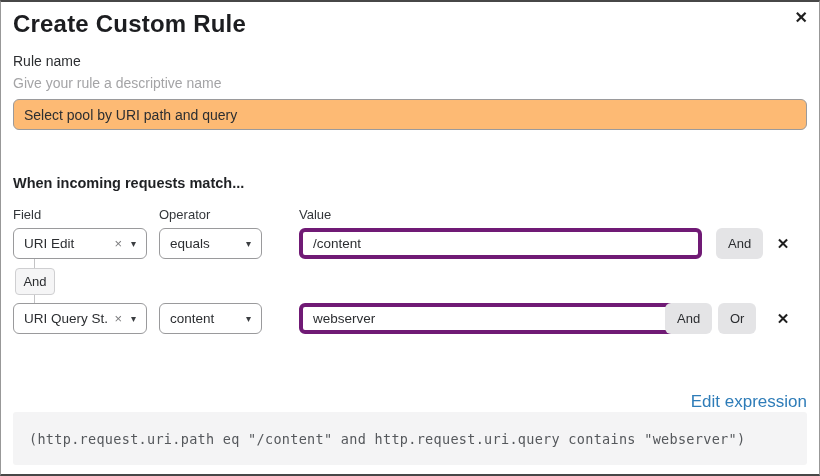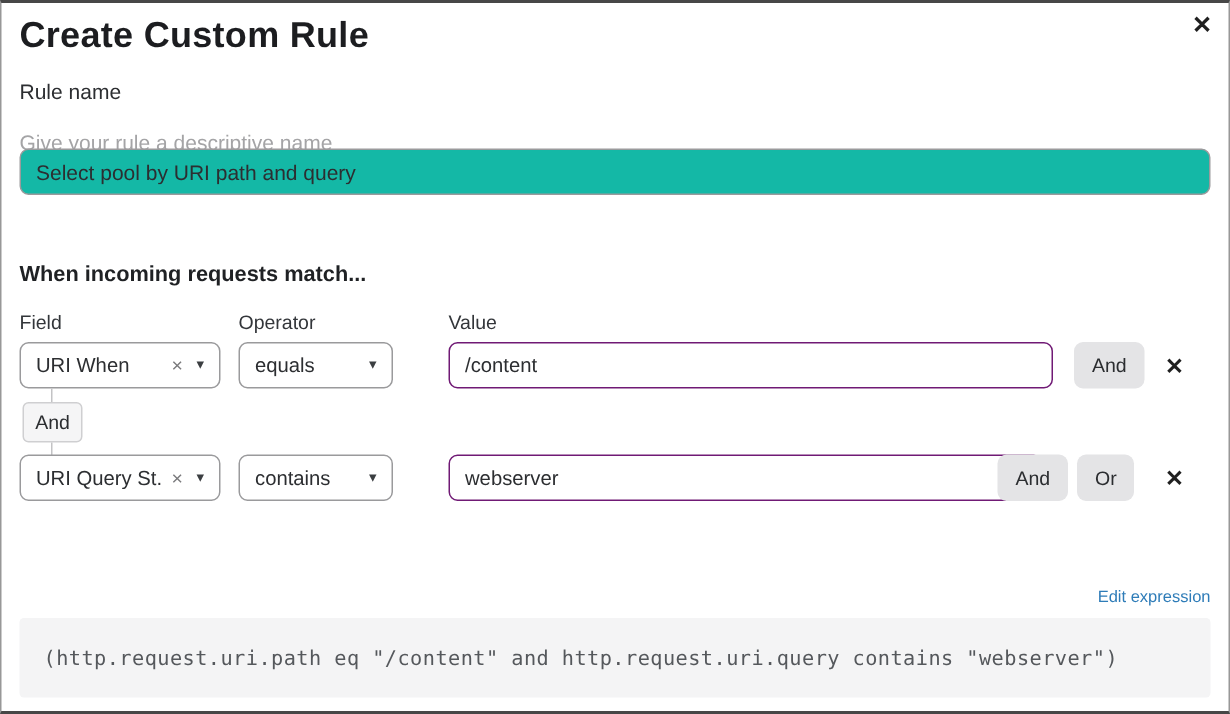--- a/index.html
+++ b/index.html
@@ -21,24 +21,24 @@
   .title {
     position: absolute; left: 12px; top: 8px;
     font-size: 24px; font-weight: 700; color: #1c1d20; letter-spacing: .2px;
   }
   .close-btn {
     position: absolute; right: 11px; top: 5px;
     background: none; border: none; cursor: pointer;
     font-size: 16px; font-weight: 700; color: #1f1f1f; line-height: 22px;
   }
   .rule-label   { position: absolute; left: 12px; top: 51px; font-size: 14px; color: #2c2e31; }
-  .rule-helper  { position: absolute; left: 12px; top: 73px; font-size: 14px; color: #a4a4a6; margin-top: 12px; }
+  .rule-helper  { position: absolute; left: 12px; top: 73px; font-size: 14px; color: #a4a4a6; }
   .rule-input {
     position: absolute; left: 12px; top: 97px; width: 794px; height: 31px;
-    border: 1px solid #9a9a9c; border-radius: 6px; background: #14b8a6;
+    border: 1px solid #9a9a9c; border-radius: 6px; background: #fdba74;
     padding: 0 10px; font-size: 14px; color: #2c2e31;
     font-family: "Liberation Sans", "DejaVu Sans", sans-serif;
   }
   .match-heading {
     position: absolute; left: 12px; top: 173px;
     font-size: 14.5px; font-weight: 700; color: #1f2124;
   }
   .col-label { position: absolute; top: 205px; font-size: 13px; color: #33363a; }
   .col-field    { left: 12px; }
   .col-operator { left: 158px; text-align: right; }
@@ -52,21 +52,21 @@
   }
   .select .lbl { flex: 1; white-space: nowrap; overflow: hidden; }
   .select .clear { color: #7b7b7d; font-size: 13px; margin: 0 9px 0 6px; cursor: pointer; }
   .select .caret { color: #3b3e41; font-size: 10px; }
 
   .sel-field    { left: 12px;  width: 134px; }
   .sel-operator { left: 158px; width: 103px; }
 
   .value-input {
     position: absolute; height: 31px; left: 298px;
-    border: 1px solid #701a75; border-radius: 6px; background: #fff;
+    border: 4px solid #701a75; border-radius: 6px; background: #fff;
     padding: 0 10px; font-size: 13.5px; color: #2c2e31;
     font-family: "Liberation Sans", "DejaVu Sans", sans-serif;
   }
   .row-1 .comp { top: 226px; }
   .row-2 .comp { top: 301px; }
   .val-1 { width: 403px; }
   .val-2 { width: 396px; }
 
   .gray-btn {
     position: absolute; height: 31px;
@@ -94,21 +94,21 @@
     background: #f5f5f6; border: 1px solid #cfcfd1; border-radius: 4px;
     display: flex; align-items: center; justify-content: center;
     font-size: 13px; color: #2b2d30;
   }
   .expr-label {
     position: absolute; left: 12px; top: 390px;
     font-size: 13.5px; color: #26282b;
   }
   .edit-link {
     position: absolute; right: 12px; top: 390px;
-    font-size: 11px; color: #2e7cb8; cursor: pointer; text-decoration: none;
+    font-size: 17px; color: #2e7cb8; cursor: pointer; text-decoration: none;
   }
   .code-block {
     position: absolute; left: 12px; top: 410px; width: 794px; height: 53px;
     background: #f4f4f5; border-radius: 3px;
     display: flex; align-items: center;
   }
   .code-block code {
     padding-left: 16px;
     font-family: "DejaVu Sans Mono", "Liberation Mono", monospace;
     font-size: 13.5px; color: #55585c; letter-spacing: .3px; white-space: pre;
@@ -127,21 +127,21 @@
   <input class="rule-input" type="text" value="Select pool by URI path and query" style="">
 
   <h2 class="match-heading">When incoming requests match...</h2>
 
   <div class="col-label col-field">Field</div>
   <div class="col-label col-operator">Operator</div>
   <div class="col-label col-value">Value</div>
 
   <div class="row-1">
     <div class="select sel-field comp">
-      <span class="lbl">URI When</span>
+      <span class="lbl">URI Edit</span>
       <span class="clear">×</span>
       <span class="caret">▾</span>
     </div>
     <div class="select sel-operator comp">
       <span class="lbl">equals</span>
       <span class="caret">▾</span>
     </div>
     <input class="value-input val-1 comp" type="text" value="/content" style="">
     <button class="gray-btn and-1 comp">And</button>
     <button class="row-delete del-1">✕</button>
@@ -151,21 +151,21 @@
   <div class="conn-badge">And</div>
   <div class="conn-line conn-line-bot"></div>
 
   <div class="row-2">
     <div class="select sel-field comp">
       <span class="lbl">URI Query St...</span>
       <span class="clear">×</span>
       <span class="caret">▾</span>
     </div>
     <div class="select sel-operator comp">
-      <span class="lbl">contains</span>
+      <span class="lbl">content</span>
       <span class="caret">▾</span>
     </div>
     <input class="value-input val-2 comp" type="text" value="webserver" style="">
     <button class="gray-btn and-2 comp">And</button>
     <button class="gray-btn or-2 comp">Or</button>
     <button class="row-delete del-2">✕</button>
   </div>
 
   <a class="edit-link" href="#">Edit expression</a>
   <div class="code-block">

